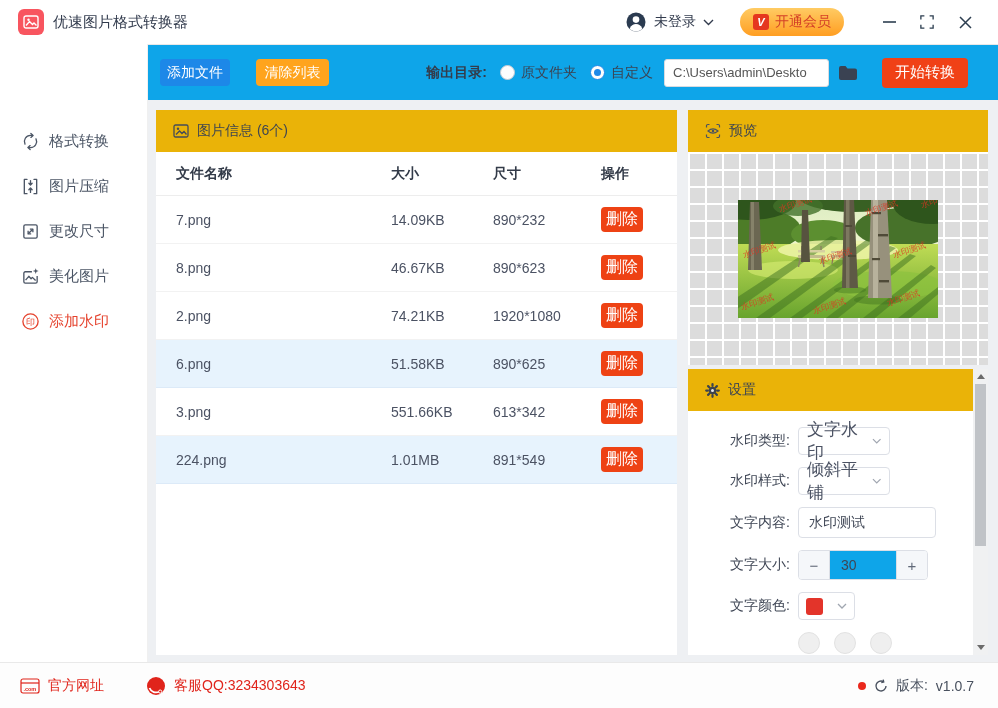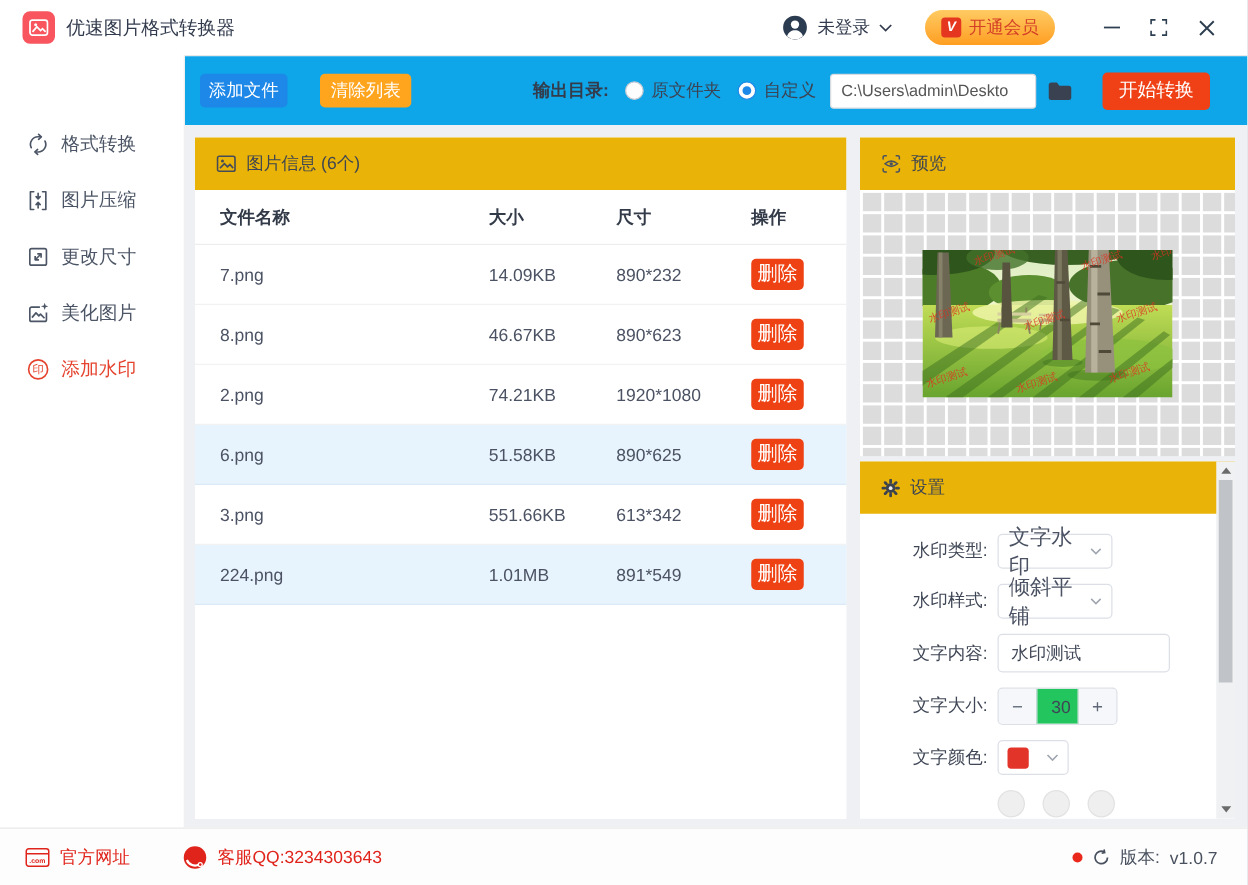--- a/index.html
+++ b/index.html
@@ -16,21 +16,21 @@
   .login{display:flex;align-items:center;gap:7px;margin-right:26px;cursor:pointer;}
   .login-label{font-size:14px;color:#323b4d;}
   .vip-btn{height:28px;border-radius:14px;background:linear-gradient(180deg,#ffcb63,#ff9e22);display:flex;align-items:center;gap:6px;padding:0 13px;margin-right:22px;cursor:pointer;border:none;}
   .vip-badge{width:16px;height:16px;border-radius:3px;background:#e5371f;color:#fff;font-size:11px;font-weight:bold;font-style:italic;display:flex;align-items:center;justify-content:center;}
   .vip-label{color:#d44027;font-size:14px;}
   .win-btn{width:30px;height:30px;display:flex;align-items:center;justify-content:center;margin-left:8px;cursor:pointer;background:none;border:none;}
 
   
   .middle{display:flex;height:618px;flex-shrink:0;}
   .sidebar{width:148px;background:#fff;border-right:1px solid #f0f0f0;padding-top:62px;flex-shrink:0;}
-  .side-item{height:45px;display:flex;align-items:flex-start;padding-left:21px;gap:9px;color:#4b5565;font-size:15px;cursor:pointer;font-family:Liberation Serif, serif;}
+  .side-item{height:45px;display:flex;align-items:flex-end;padding-left:21px;gap:9px;color:#4b5565;font-size:15px;cursor:pointer;font-family:Liberation Serif, serif;}
   .side-item.active{color:#e5432e;}
   .side-item .sicon{display:flex;align-items:center;}
   .main{flex:1;display:flex;flex-direction:column;border-top:1px solid #e8e8e8;}
 
   
   .toolbar{height:55px;background:#0ea5e9;display:flex;align-items:center;padding:0 30px 0 12px;flex-shrink:0;}
   .btn{border:none;border-radius:4px;color:#fff;font-size:14px;cursor:pointer;font-family:inherit;}
   .btn-add{width:70px;height:27px;background:#1d88e8;}
   .btn-clear{width:73px;height:27px;background:#ffa41d;margin-left:26px;}
   .out-group{margin-left:auto;display:flex;align-items:center;}
@@ -65,21 +65,21 @@
   .preview-img{width:200px;height:118px;display:block;}
 
   .settings-panel{flex:1;margin-top:4px;background:#fff;position:relative;overflow:hidden;display:flex;flex-direction:column;}
   .fields{padding:16px 26px 0 30px;}
   .field{display:flex;align-items:center;margin-bottom:12px;}
   .f-label{width:72px;text-align:right;font-size:14px;color:#3f4655;flex-shrink:0;}
   .select{margin-left:8px;width:92px;height:28px;border:1px solid #dcdfe6;border-radius:4px;display:flex;align-items:center;justify-content:space-between;padding:0 8px;font-size:17px;color:#4b5263;background:#fff;cursor:pointer;}
   .text-input{margin-left:8px;width:138px;height:31px;border:1px solid #dcdfe6;border-radius:4px;padding:0 10px;font-size:14px;color:#3f4655;font-family:inherit;}
   .stepper{margin-left:8px;display:flex;height:30px;border:1px solid #dcdfe6;border-radius:4px;overflow:hidden;}
   .step-btn{width:30px;background:#f5f7fa;border:none;color:#606878;font-size:15px;cursor:pointer;font-family:inherit;}
-  .step-val{width:34px;display:flex;align-items:center;padding-left:11px;font-size:14px;background:#22c55e;border-left:1px solid #dcdfe6;border-right:1px solid #dcdfe6;color:#3f4655;}
+  .step-val{width:68px;display:flex;align-items:center;padding-left:11px;font-size:14px;background:#0ea5e9;border-left:1px solid #dcdfe6;border-right:1px solid #dcdfe6;color:#3f4655;}
   .color-sel{margin-left:8px;width:57px;height:28px;border:1px solid #dcdfe6;border-radius:4px;display:flex;align-items:center;justify-content:space-between;padding:0 7px;cursor:pointer;background:#fff;}
   .swatch{width:17px;height:17px;border-radius:3px;background:#e3342a;}
   .circles{display:flex;gap:14px;margin:5px 0 0 80px;}
   .circle{width:22px;height:22px;border-radius:50%;background:#efefef;border:1px solid #e2e2e2;cursor:pointer;}
 
   .v-scroll{position:absolute;top:0;right:0;width:15px;bottom:0;background:#f0f1f2;}
   .sb-up{position:absolute;top:5px;left:3.5px;width:0;height:0;border-left:4px solid transparent;border-right:4px solid transparent;border-bottom:5px solid #6b6b6b;cursor:pointer;}
   .sb-thumb{position:absolute;top:15px;left:2px;width:11px;height:162px;background:#c0c3c7;cursor:pointer;}
   .sb-down{position:absolute;bottom:5px;left:3.5px;width:0;height:0;border-left:4px solid transparent;border-right:4px solid transparent;border-top:5px solid #6b6b6b;cursor:pointer;}
 

